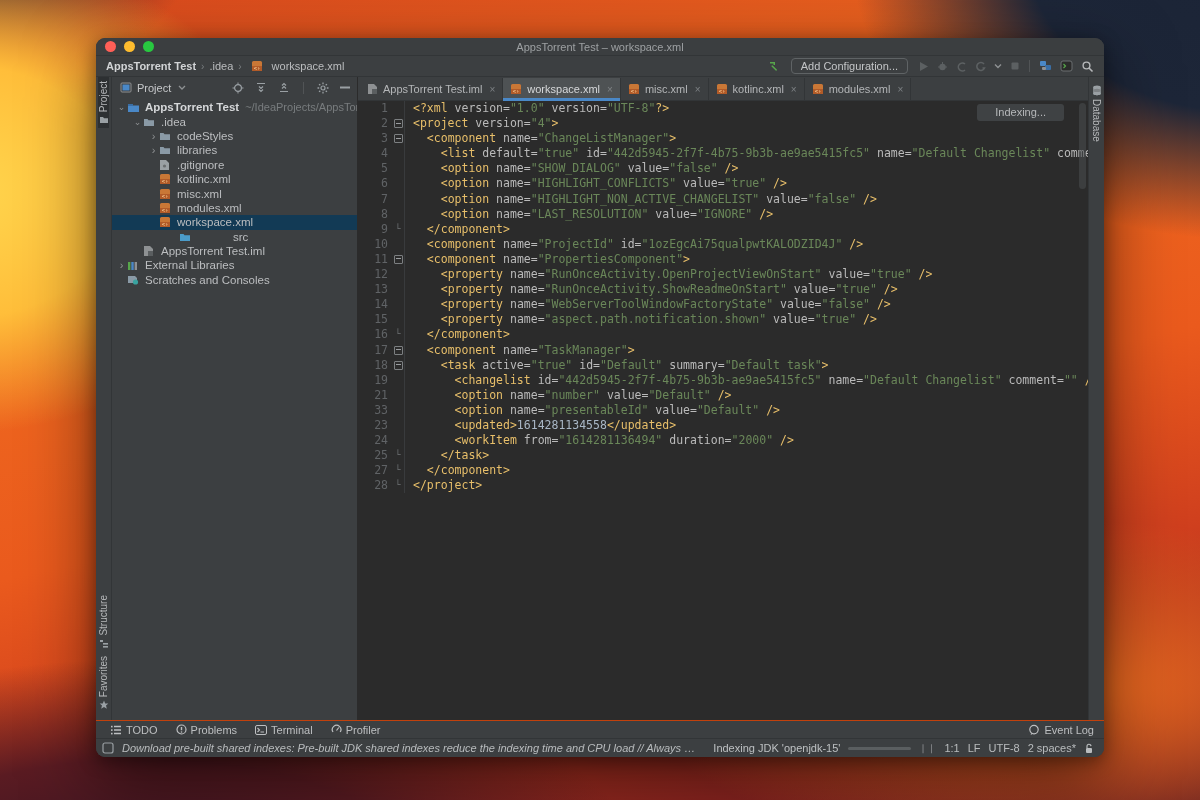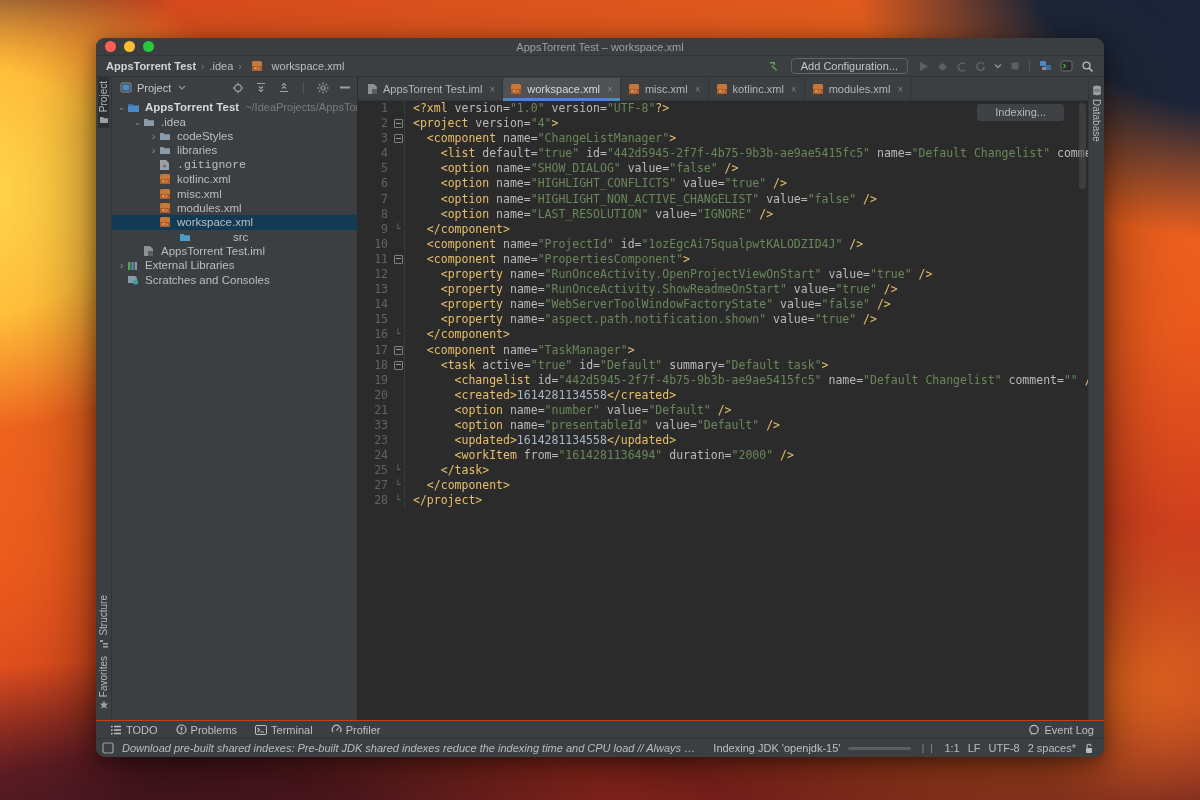--- a/index.html
+++ b/index.html
@@ -324,21 +324,21 @@
           </div>
           <div class="trow" style="padding-left: 36px;">
             <span class="chev" style="font-size: 11px;">›</span>
             <span class="ticn" style="display: flex;">
               <svg width="12" height="10">
                 <path d="M1 2 L4.5 2 L5.5 3.3 L11 3.3 L11 9 L1 9 Z" fill="#8a9aa6"></path>
               </svg>
             </span>
             <span class="">libraries</span>
           </div>
-          <div class="trow" style="padding-left: 36px; font-family: Liberation Mono, monospace;">
+          <div class="trow" style="padding-left: 36px;">
             <span class="chev"></span>
             <span class="ticn" style="display: flex;">
               <svg width="11" height="12">
                 <path d="M1 1 L7 1 L10 4 L10 11 L1 11 Z" fill="#9aa0a4"></path>
                 <circle cx="5.5" cy="7" r="1.6" fill="#6a6e70"></circle>
               </svg>
             </span>
             <span class="">.gitignore</span>
           </div>
           <div class="trow" style="padding-left: 36px;">
@@ -500,21 +500,20 @@
           <div class="cl"><span class="gut"><span class="ln">10</span><span class="fold"></span></span><span class="ct">  <span class="tk-t">&lt;component </span><span class="tk-a">name=</span><span class="tk-v">"ProjectId"</span><span class="tk-p"> </span><span class="tk-a">id=</span><span class="tk-v">"1ozEgcAi75qualpwtKALODZID4J"</span><span class="tk-t"> /&gt;</span></span></div>
           <div class="cl"><span class="gut"><span class="ln">11</span><span class="fold"><span class="fbox"></span></span></span><span class="ct">  <span class="tk-t">&lt;component </span><span class="tk-a">name=</span><span class="tk-v">"PropertiesComponent"</span><span class="tk-t">&gt;</span></span></div>
           <div class="cl"><span class="gut"><span class="ln">12</span><span class="fold"></span></span><span class="ct">    <span class="tk-t">&lt;property </span><span class="tk-a">name=</span><span class="tk-v">"RunOnceActivity.OpenProjectViewOnStart"</span><span class="tk-p"> </span><span class="tk-a">value=</span><span class="tk-v">"true"</span><span class="tk-t"> /&gt;</span></span></div>
           <div class="cl"><span class="gut"><span class="ln">13</span><span class="fold"></span></span><span class="ct">    <span class="tk-t">&lt;property </span><span class="tk-a">name=</span><span class="tk-v">"RunOnceActivity.ShowReadmeOnStart"</span><span class="tk-p"> </span><span class="tk-a">value=</span><span class="tk-v">"true"</span><span class="tk-t"> /&gt;</span></span></div>
           <div class="cl"><span class="gut"><span class="ln">14</span><span class="fold"></span></span><span class="ct">    <span class="tk-t">&lt;property </span><span class="tk-a">name=</span><span class="tk-v">"WebServerToolWindowFactoryState"</span><span class="tk-p"> </span><span class="tk-a">value=</span><span class="tk-v">"false"</span><span class="tk-t"> /&gt;</span></span></div>
           <div class="cl"><span class="gut"><span class="ln">15</span><span class="fold"></span></span><span class="ct">    <span class="tk-t">&lt;property </span><span class="tk-a">name=</span><span class="tk-v">"aspect.path.notification.shown"</span><span class="tk-p"> </span><span class="tk-a">value=</span><span class="tk-v">"true"</span><span class="tk-t"> /&gt;</span></span></div>
           <div class="cl"><span class="gut"><span class="ln">16</span><span class="fold"><span class="fend">└</span></span></span><span class="ct">  <span class="tk-t">&lt;/component&gt;</span></span></div>
           <div class="cl"><span class="gut"><span class="ln">17</span><span class="fold"><span class="fbox"></span></span></span><span class="ct">  <span class="tk-t">&lt;component </span><span class="tk-a">name=</span><span class="tk-v">"TaskManager"</span><span class="tk-t">&gt;</span></span></div>
           <div class="cl"><span class="gut"><span class="ln">18</span><span class="fold"><span class="fbox"></span></span></span><span class="ct">    <span class="tk-t">&lt;task </span><span class="tk-a">active=</span><span class="tk-v">"true"</span><span class="tk-p"> </span><span class="tk-a">id=</span><span class="tk-v">"Default"</span><span class="tk-p"> </span><span class="tk-a">summary=</span><span class="tk-v">"Default task"</span><span class="tk-t">&gt;</span></span></div>
           <div class="cl"><span class="gut"><span class="ln">19</span><span class="fold"></span></span><span class="ct">      <span class="tk-t">&lt;changelist </span><span class="tk-a">id=</span><span class="tk-v">"442d5945-2f7f-4b75-9b3b-ae9ae5415fc5"</span><span class="tk-p"> </span><span class="tk-a">name=</span><span class="tk-v">"Default Changelist"</span><span class="tk-p"> </span><span class="tk-a">comment=</span><span class="tk-v">""</span><span class="tk-t"> /&gt;</span></span></div>
-          <div class="cl"><span class="gut"><span class="ln">20</span><span class="fold"></span></span><span class="ct">      <span class="tk-t">&lt;created&gt;</span><span class="tk-p">1614281134558</span><span class="tk-t">&lt;/created&gt;</span></span></div>
           <div class="cl"><span class="gut"><span class="ln">21</span><span class="fold"></span></span><span class="ct">      <span class="tk-t">&lt;option </span><span class="tk-a">name=</span><span class="tk-v">"number"</span><span class="tk-p"> </span><span class="tk-a">value=</span><span class="tk-v">"Default"</span><span class="tk-t"> /&gt;</span></span></div>
           <div class="cl"><span class="gut"><span class="ln">33</span><span class="fold"></span></span><span class="ct">      <span class="tk-t">&lt;option </span><span class="tk-a">name=</span><span class="tk-v">"presentableId"</span><span class="tk-p"> </span><span class="tk-a">value=</span><span class="tk-v">"Default"</span><span class="tk-t"> /&gt;</span></span></div>
           <div class="cl"><span class="gut"><span class="ln">23</span><span class="fold"></span></span><span class="ct">      <span class="tk-t">&lt;updated&gt;</span><span class="tk-p">1614281134558</span><span class="tk-t">&lt;/updated&gt;</span></span></div>
           <div class="cl"><span class="gut"><span class="ln">24</span><span class="fold"></span></span><span class="ct">      <span class="tk-t">&lt;workItem </span><span class="tk-a">from=</span><span class="tk-v">"1614281136494"</span><span class="tk-p"> </span><span class="tk-a">duration=</span><span class="tk-v">"2000"</span><span class="tk-t"> /&gt;</span></span></div>
           <div class="cl"><span class="gut"><span class="ln">25</span><span class="fold"><span class="fend">└</span></span></span><span class="ct">    <span class="tk-t">&lt;/task&gt;</span></span></div>
           <div class="cl"><span class="gut"><span class="ln">27</span><span class="fold"><span class="fend">└</span></span></span><span class="ct">  <span class="tk-t">&lt;/component&gt;</span></span></div>
           <div class="cl"><span class="gut"><span class="ln">28</span><span class="fold"><span class="fend">└</span></span></span><span class="ct"><span class="tk-t">&lt;/project&gt;</span></span></div>
         </div>
     </div>
 

